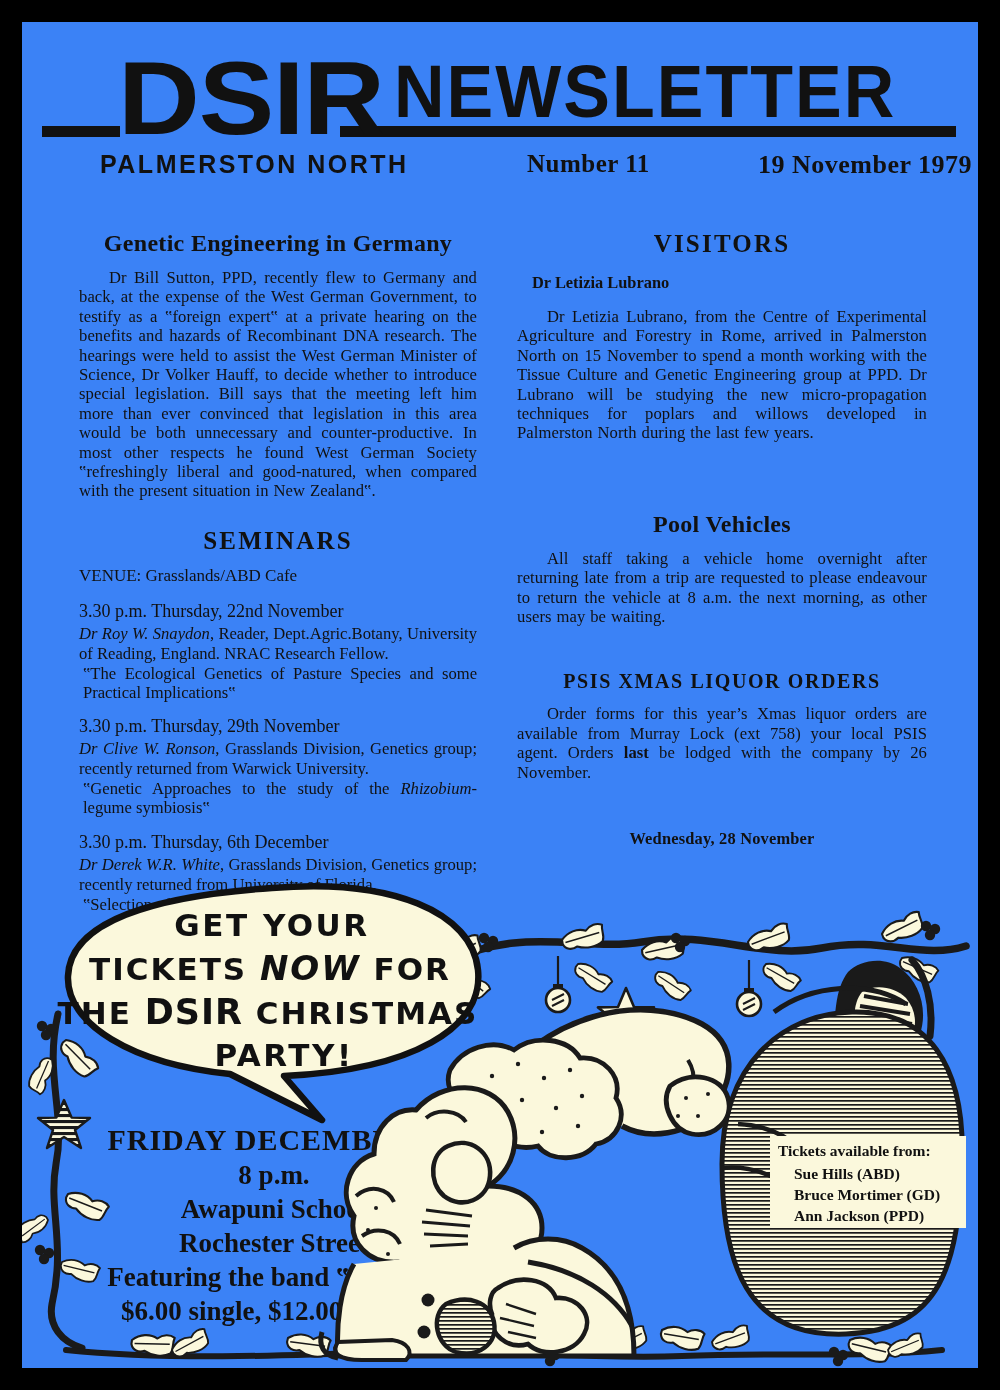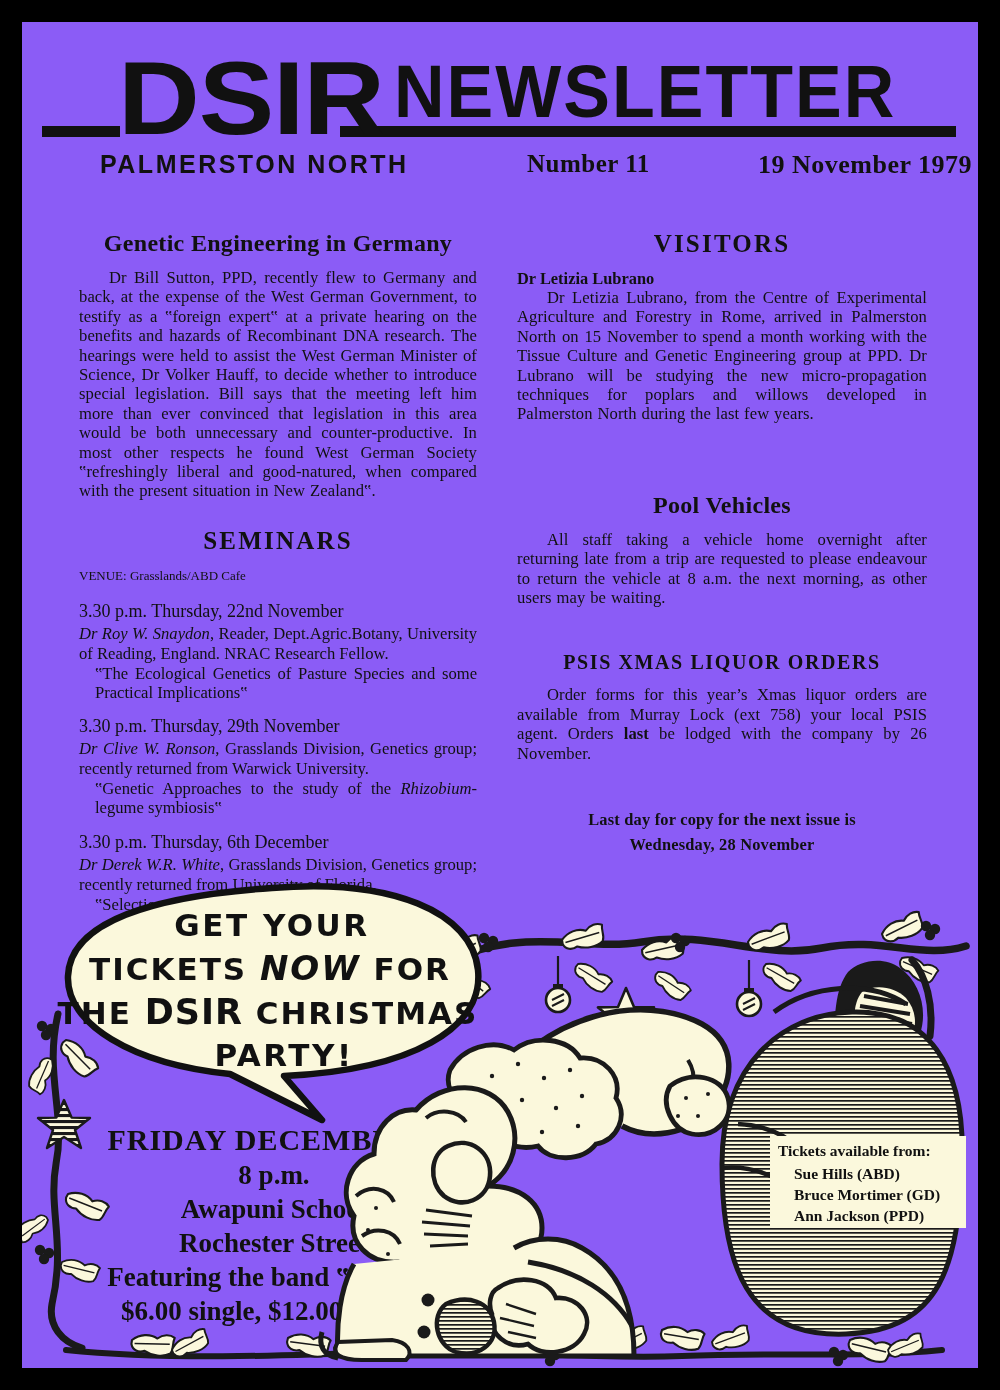--- a/index.html
+++ b/index.html
@@ -1,18 +1,18 @@
 <!DOCTYPE html>
 <html><head>
 <meta charset="utf-8">
 <style>
   html,body{margin:0;padding:0;background:#000;}
   body{width:1000px;height:1390px;overflow:hidden;font-family:"Liberation Serif",serif;}
 
-  #page{position:absolute;left:22px;top:22px;width:956px;height:1346px;background:#8b5cf6;overflow:hidden;}
+  #page{position:absolute;left:22px;top:22px;width:956px;height:1346px;background:#3b82f6;overflow:hidden;}
 
   
   #masthead{position:absolute;left:0;top:0;width:956px;height:175px;}
   .mh-rule-left{position:absolute;left:20px;top:104px;width:78px;height:11px;background:#111;}
   .mh-rule-right{position:absolute;left:318px;top:104px;width:616px;height:11px;background:#111;}
   #dsir-logo{position:absolute;left:96px;top:27px;width:230px;height:92px;
     font-family:"Liberation Sans",sans-serif;font-weight:bold;font-size:96px;line-height:92px;
     letter-spacing:-1px;color:#111;transform:scaleX(1.18) scaleY(1.08);transform-origin:left top;}
   #newsletter-word{position:absolute;left:372px;top:30px;width:560px;
     font-family:"Liberation Sans",sans-serif;font-weight:bold;font-size:70px;line-height:74px;
@@ -28,27 +28,27 @@
   #col-left{position:absolute;left:57px;top:208px;width:398px;}
   #col-right{position:absolute;left:495px;top:208px;width:410px;}
 
   h2.sec{font-family:"Liberation Serif",serif;font-weight:bold;color:#111;text-align:center;
     margin:0 0 11px 0;font-size:24px;letter-spacing:.3px;}
   h2.sec.caps{font-size:25px;letter-spacing:2.2px;}
   h2.sec.wide{font-size:20px;letter-spacing:1.6px;}
 
   p.body{font-size:16.6px;line-height:19.4px;color:#111;margin:0 0 11px 0;
     text-align:justify;text-indent:30px;letter-spacing:.1px;word-spacing:.6px;}
-  .sub{font-weight:bold;font-size:16.4px;color:#111;margin:0;line-height:19px;}
-
-  .venue{font-size:13px;color:#111;margin:3px 0 17px 0;line-height:19px;}
+  .sub{font-weight:bold;font-size:16.4px;color:#111;margin:15px;line-height:19px;}
+
+  .venue{font-size:17px;color:#111;margin:3px 0 17px 0;line-height:19px;}
   .when{font-size:18px;color:#111;margin:0 0 3px 0;line-height:19px;}
   .who{font-size:16.6px;color:#111;margin:0 0 0 0;line-height:20px;text-align:justify;}
   .who i{font-style:italic;}
-  .title-q{font-size:16.6px;color:#111;margin:0 0 15px 16px;line-height:19.2px;text-align:justify;}
+  .title-q{font-size:16.6px;color:#111;margin:0 0 15px 4px;line-height:19.2px;text-align:justify;}
   .title-q i{font-style:italic;}
 
   .deadline{text-align:center;font-weight:bold;font-size:16.4px;line-height:25px;color:#111;
     margin-top:44px;letter-spacing:.2px;}
 
   
   #poster{position:absolute;left:0;top:842px;width:956px;height:504px;padding-left:45px;}
   #poster svg{position:absolute;left:0;top:0;}
 
   .bubble-txt{font-family:"DejaVu Sans",sans-serif;font-weight:bold;fill:#111;}
@@ -105,21 +105,20 @@
     <div class="sub">Dr Letizia Lubrano</div>
     <p class="body">Dr Letizia Lubrano, from the Centre of Experimental Agriculture and Forestry in Rome, arrived in Palmerston North on 15 November to spend a month working with the Tissue Culture and Genetic Engineering group at PPD.  Dr Lubrano will be studying the new micro-propagation techniques for poplars and willows developed in Palmerston North during the last few years.</p>
 
     <h2 class="sec" style="margin-top:68px;">Pool  Vehicles</h2>
     <p class="body">All staff taking a vehicle home overnight after returning late from a trip are requested to please endeavour to return the vehicle at 8 a.m. the next morning, as other users may be waiting.</p>
 
     <h2 class="sec wide" style="margin-top:44px;">PSIS XMAS LIQUOR ORDERS</h2>
     <p class="body"><span>Order forms for this year’s Xmas liquor orders are available from Murray Lock (ext 758) your local PSIS agent.  Orders </span><b>last</b><span> be lodged with the company by 26 November.</span></p>
 
     <div class="deadline">
-      <div>Last  day  for  copy  for  the  next  issue  is</div>
       <div>Wednesday,  28  November</div>
     </div>
 
   </div>
 
   <div id="poster">
     <svg width="956" height="504" viewBox="0 0 956 504">
       <defs>
         <pattern id="hatch" width="6" height="6" patternUnits="userSpaceOnUse">
           <rect width="6" height="6" fill="#fbf8dc"></rect>

